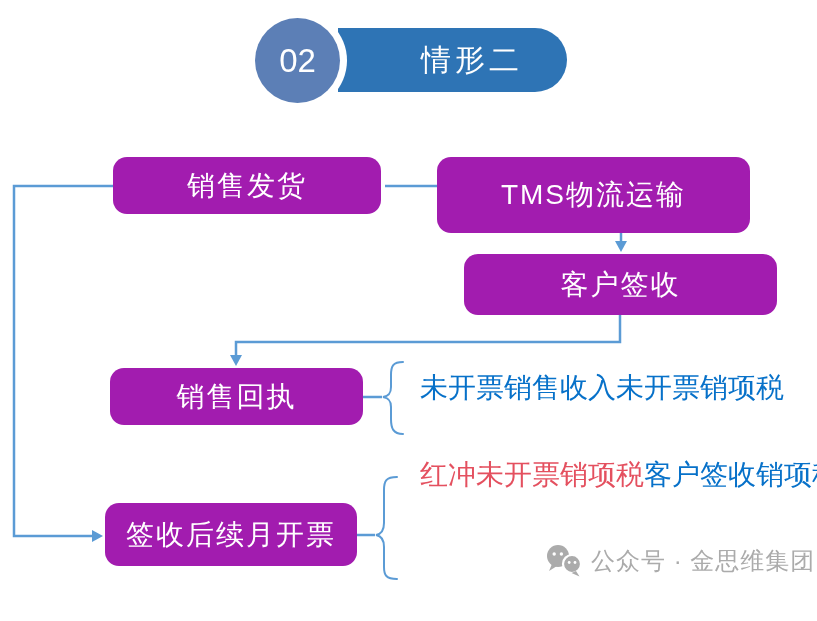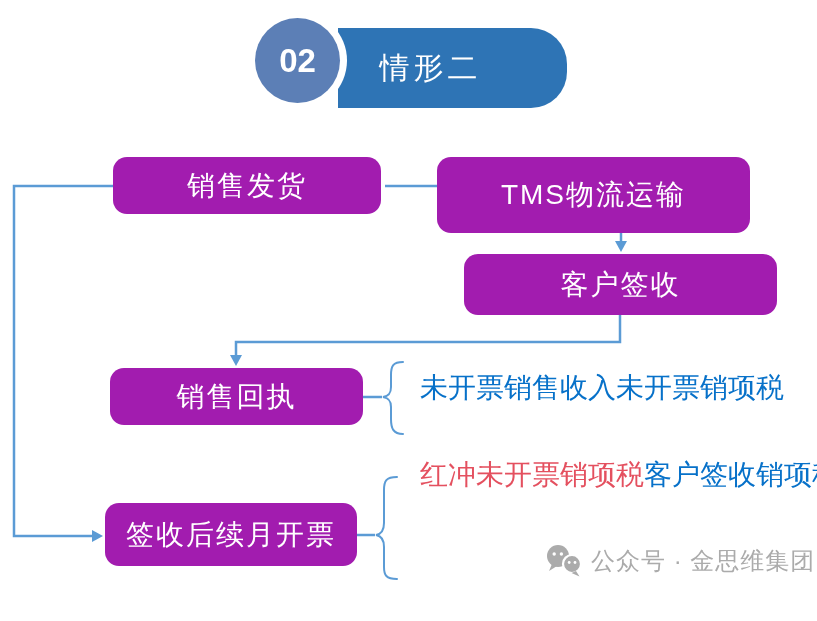--- a/index.html
+++ b/index.html
@@ -15,24 +15,24 @@
   .lines {
     position: absolute;
     left: 0; top: 0;
     width: 817px; height: 621px;
     pointer-events: none;
   }
   
   .badge-pill {
     position: absolute;
     left: 338px; top: 28px;
-    width: 229px; height: 80px;
+    width: 229px; height: 64px;
     background: #2E74B5;
     border-radius: 0 36px 36px 0;
-    display: flex; align-items: center; justify-content: center;
+    display: flex; align-items: center; justify-content: flex-end;
     padding-right: 44px;
     color: #fff;
     font-size: 30px;
     letter-spacing: 4px;
   }
   .badge-mask {
     position: absolute;
     left: 248px; top: 11px;
     width: 99px; height: 99px;
     border-radius: 50%;
@@ -40,21 +40,21 @@
   }
   .badge-circle {
     position: absolute;
     left: 255px; top: 18px;
     width: 85px; height: 85px;
     border-radius: 50%;
     background: #5C7FB6;
     display: flex; align-items: center; justify-content: center;
     color: #fff;
     font-size: 33px;
-    font-weight: bold;
+    font-weight: normal;
   }
   
   .node {
     position: absolute;
     background: #a21caf;
     border-radius: 14px;
     display: flex; align-items: center; justify-content: center;
     color: #ffffff;
     font-size: 28px;
     letter-spacing: 2px;

